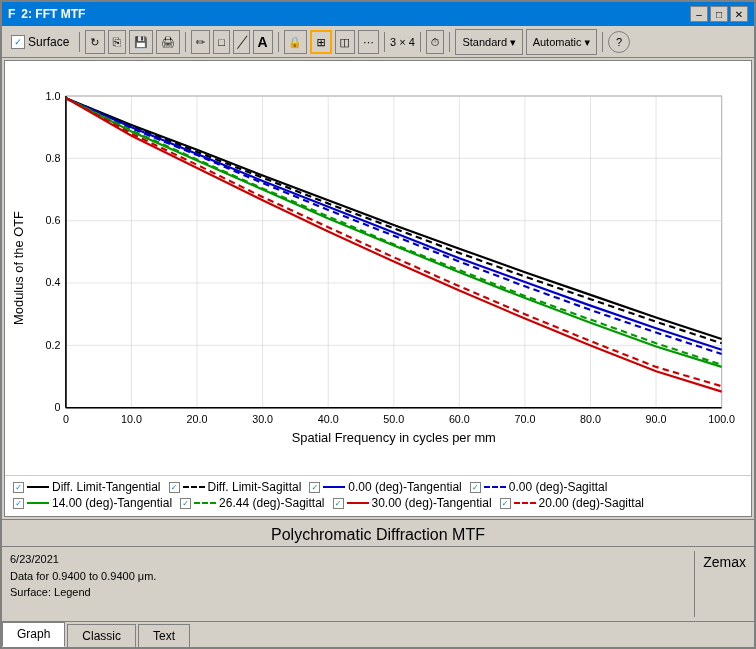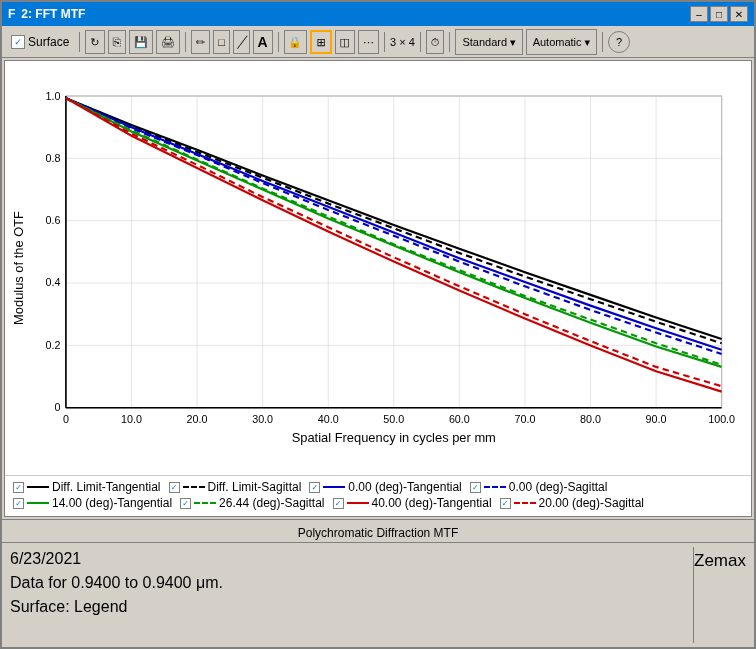--- a/index.html
+++ b/index.html
@@ -27,24 +27,24 @@
 
     .legend-area { padding: 4px 8px; background: white; border-top: 1px solid #ccc; font-size: 10px; }
     .legend-row { display: flex; align-items: center; gap: 8px; margin-bottom: 2px; flex-wrap: wrap; }
     .legend-item { display: flex; align-items: center; gap: 3px; }
     .legend-checkbox { width: 11px; height: 11px; border: 1px solid #808080; background: white; display: flex; align-items: center; justify-content: center; font-size: 8px; color: #0078d7; flex-shrink: 0; }
     .legend-line { height: 2px; width: 22px; flex-shrink: 0; }
     .legend-line-dashed { height: 0; width: 22px; flex-shrink: 0; border-top: 2px dashed; }
     .legend-text { font-size: 12px; white-space: nowrap; }
 
     .info-section { background: #d4d0c8; border-top: 1px solid #808080; padding: 4px 0 0 0; flex-shrink: 0; }
-    .info-title { text-align: center; font-size: 12px; padding: 2px 0; border-bottom: 1px solid #808080; background: #d4d0c8; }
+    .info-title { text-align: center; font-size: 16px; padding: 2px 0; border-bottom: 1px solid #808080; background: #d4d0c8; }
     .info-body { display: flex; padding: 4px 8px; gap: 8px; }
-    .info-left { flex: 1; font-size: 16px; line-height: 1.5; }
-    .info-right { text-align: right; font-size: 17px; line-height: 1.7; border-left: 1px solid #808080; }
+    .info-left { flex: 1; font-size: 11px; line-height: 1.5; }
+    .info-right { text-align: right; font-size: 14px; line-height: 1.7; border-left: 1px solid #808080; padding-left: 8px; }
 
     .tab-bar { display: flex; background: #d4d0c8; border-top: 1px solid #808080; flex-shrink: 0; }
     .tab { padding: 4px 14px; border: 1px solid #808080; border-bottom: none; background: #d4d0c8; cursor: pointer; font-size: 12px; margin-right: 2px; margin-top: 2px; }
     .tab.active { background: white; border-bottom: 1px solid white; margin-top: 0; }
 
     .dropdown-btn { background: #d4d0c8; border: 1px solid #808080; padding: 12px 6px; font-size: 11px; cursor: pointer; height: 20px; display: flex; align-items: center; gap: 2px; }
   </style>
 </head>
 <body>
 
@@ -229,21 +229,21 @@
 
         <div class="legend-item">
           <div class="legend-checkbox">✓</div>
           <div class="legend-line-dashed" style="border-top-color:#009900;"></div>
           <span class="legend-text">26.44 (deg)-Sagittal</span>
         </div>
 
         <div class="legend-item">
           <div class="legend-checkbox">✓</div>
           <div class="legend-line" style="background:#cc0000;"></div>
-          <span class="legend-text">40.00 (deg)-Tangential</span>
+          <span class="legend-text">30.00 (deg)-Tangential</span>
         </div>
 
         <div class="legend-item">
           <div class="legend-checkbox">✓</div>
           <div class="legend-line-dashed" style="border-top-color:#cc0000;"></div>
           <span class="legend-text">20.00 (deg)-Sagittal</span>
         </div>
       </div>
     </div>
 
@@ -258,14 +258,19 @@
         <div>Surface: Legend</div>
         <div>&nbsp;</div>
       </div>
       <div class="info-right">
         <div>Zemax</div>
         <div>&nbsp;</div>
       </div>
     </div>
   </div>
 
+  <div class="tab-bar">
+    <div class="tab active">Graph</div>
+    <div class="tab">Classic</div>
+    <div class="tab">Text</div>
+  </div>
 
 </div>
 
 </body></html>

